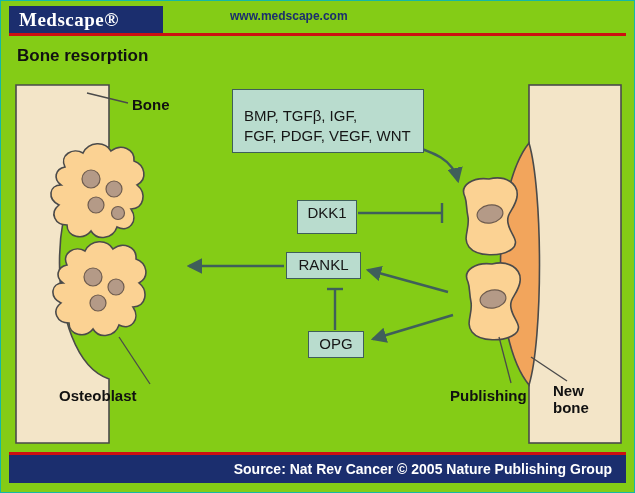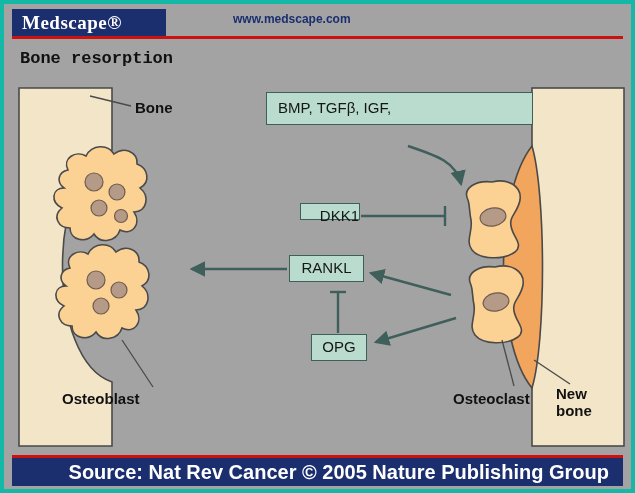--- a/index.html
+++ b/index.html
@@ -1,56 +1,56 @@
 <!DOCTYPE html>
 <html><head>
 <meta charset="utf-8">
 <style>
   html,body { margin:0; padding:0; background:#ffffff; }
   .canvas {
-    position:relative; width:635px; height:493px; background:#a3a3a3;
+    position:relative; width:635px; height:493px; background:#84cc16;
     font-family:"Liberation Sans", sans-serif; color:#111;
-    border:4px solid #14b8a6; box-sizing:border-box; overflow:hidden;
+    border:1px solid #14b8a6; box-sizing:border-box; overflow:hidden;
   }
   .header-logo {
     position:absolute; left:8px; top:5px; width:154px; height:27px;
     background:#1b2e6e; color:#ffffff;
     font-family:"Liberation Serif", serif; font-weight:bold; font-size:19px;
     line-height:27px; padding-left:10px; box-sizing:border-box; letter-spacing:0.5px;
   }
   .header-url {
     position:absolute; left:229px; top:8px; font-size:12px; font-weight:bold; color:#1b2e6e;
   }
   .topline { position:absolute; left:8px; right:8px; top:32px; height:3px; background:#cc1111; }
 
   .title { position:absolute; top:45px; font-size:17px; font-weight:bold; color:#111; }
-  .title-left { left:16px;font-family:Liberation Mono, monospace; }
+  .title-left { left:16px; }
   .title-right { right:16px; }
 
   .svg-layer { position:absolute; left:0; top:0; }
 
   .lbl { position:absolute; font-size:15px; color:#111;font-weight:bold; }
   .lbl-bone      { left:131px; top:95px; }
   .lbl-osteoclast{ left:58px;  top:386px; }
   .lbl-osteoblast{ left:449px; top:386px; }
   .lbl-newbone   { left:552px; top:381px; line-height:17px; }
 
   .tbox {
     position:absolute; background:#b9dcce; border:1.5px solid #3f5f5a;
     box-sizing:border-box; color:#161616; font-size:15px;
   }
-  .tbox-gf   { left:231px; top:88px; width:267px; padding:5px 0 6px 11px; line-height:20px;margin-left:31px; }
-  .tbox-dkk1 { left:296px; top:199px; width:60px; height:17px; text-align:right; line-height:24px; }
+  .tbox-gf   { left:231px; top:88px; width:192px; padding:16px 0 6px 11px; line-height:20px; }
+  .tbox-dkk1 { left:296px; top:199px; width:60px; height:34px; text-align:center; line-height:24px; }
   .tbox-rankl{ left:285px; top:251px; width:75px; height:27px; text-align:center; line-height:24px; }
   .tbox-opg  { left:307px; top:330px; width:56px; height:27px; text-align:center; line-height:24px; }
 
   .footline  { position:absolute; left:8px; right:8px; top:451px; height:3px; background:#cc1111; }
   .footer-bar{
     position:absolute; left:8px; right:8px; top:454px; height:28px; background:#1b2e6e;
-    color:#ffffff; font-size:20px; font-weight:bold; line-height:28px;
+    color:#ffffff; font-size:14px; font-weight:bold; line-height:28px;
     text-align:right; padding-right:14px; box-sizing:border-box;
   }
 </style>
 </head>
 <body>
 
 <div class="canvas">
 
   <div class="header-logo">Medscape®</div>
   <div class="header-url">www.medscape.com</div>
@@ -121,28 +121,29 @@
 
     <line x1="447" y1="291" x2="367" y2="269" stroke="#3f5f5a" stroke-width="2.4" marker-end="url(#ah)"></line>
     <line x1="452" y1="314" x2="372" y2="338" stroke="#3f5f5a" stroke-width="2.4" marker-end="url(#ah)"></line>
 
     <line x1="334" y1="329" x2="334" y2="289" stroke="#3f5f5a" stroke-width="2.4"></line>
     <line x1="326" y1="288" x2="342" y2="288" stroke="#3f5f5a" stroke-width="2.4"></line>
   </svg>
 
   <div class="lbl lbl-bone">Bone</div>
   <div class="lbl lbl-osteoclast">Osteoblast</div>
-  <div class="lbl lbl-osteoblast">Osteoclast</div>
+  <div class="lbl lbl-osteoblast">Publishing</div>
   <div class="lbl lbl-newbone">
     <div>New</div>
     <div>bone</div>
   </div>
 
   <div class="tbox tbox-gf">
     <div>BMP, TGFβ, IGF,</div>
+    <div>FGF, PDGF, VEGF, WNT</div>
   </div>
   <div class="tbox tbox-dkk1">DKK1</div>
   <div class="tbox tbox-rankl">RANKL</div>
   <div class="tbox tbox-opg">OPG</div>
 
   <div class="footline"></div>
   <div class="footer-bar">
     <span>Source: Nat Rev Cancer © 2005 Nature Publishing Group</span>
   </div>
 

